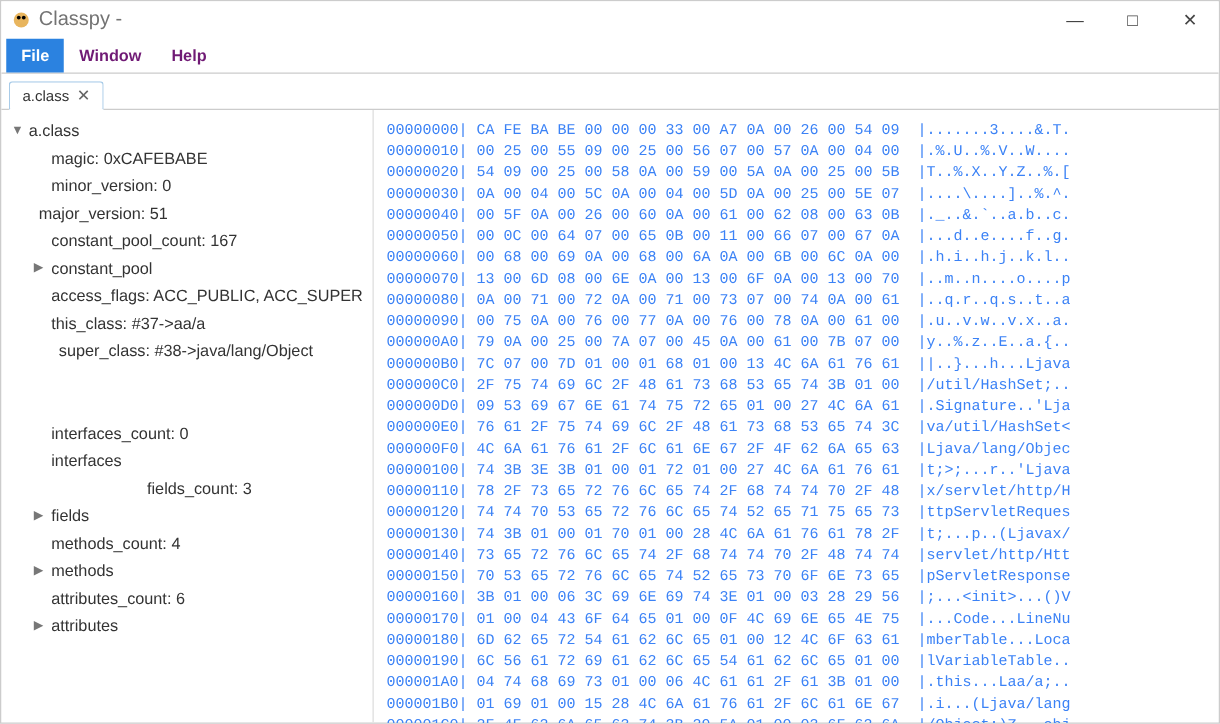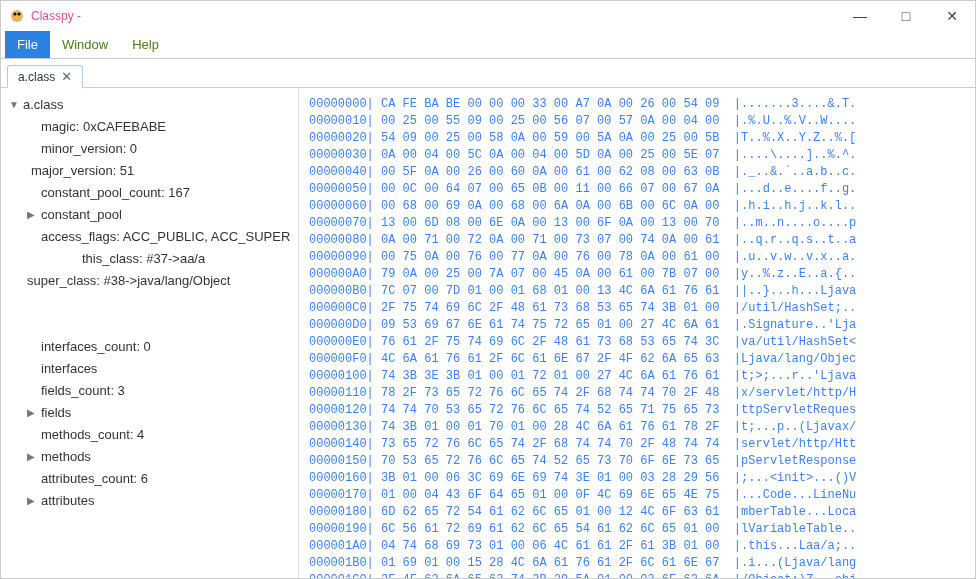--- a/index.html
+++ b/index.html
@@ -1,23 +1,23 @@
 <!DOCTYPE html>
 <html><head>
 <meta charset="utf-8">
 <style>
   * { box-sizing: border-box; margin: 0; padding: 0; }
   body { font-family: "Segoe UI", Tahoma, sans-serif; font-size: 13px; background: #fff; color: #333; width: 976px; height: 579px; overflow: hidden; border: 1px solid #ccc; display: flex; flex-direction: column; }
   .titlebar { height: 30px; display: flex; align-items: center; padding: 0 0 0 8px; background: #fff; }
   .titlebar .app-icon { width: 16px; height: 16px; margin-right: 6px; }
-  .titlebar .title-text { flex: 1; font-size: 12px; color: #ec4899; }
+  .titlebar .title-text { flex: 1; font-size: 16px; color: #737373; }
   .win-btns { display: flex; }
   .win-btn { width: 46px; height: 30px; display: flex; align-items: center; justify-content: center; font-size: 14px; color: #444; }
-  .menubar { display: flex; align-items: stretch; border-bottom: 1px solid #ccc; padding: 0 4px; background: #fff; }
-  .menu-item { padding: 6px 12px; font-size: 13px; color: #4d7c0f; }
+  .menubar { display: flex; align-items: stretch; border-bottom: 1px solid #ccc; padding: 0 4px; background: #fff; font-weight: bold; }
+  .menu-item { padding: 6px 12px; font-size: 13px; color: #701a75; }
   .menu-item.active { background: #2b82e0; color: #fff; }
   .tabbar { padding: 6px 6px 0 6px; border-bottom: 1px solid #ccc; display: flex; }
   .tab { border: 1px solid #a8cbe8; border-bottom: 1px solid #fff; border-radius: 3px 3px 0 0; padding: 3px 10px; font-size: 12px; display: flex; align-items: center; gap: 6px; background: #fff; margin-bottom: -1px; }
   .tab .close-x { font-size: 13px; color: #666; }
   .content { flex: 1; display: flex; overflow: hidden; }
   .tree { width: 298px; border-right: 1px solid #ddd; overflow-y: auto; padding: 6px 0; }
   .tree-row { display: flex; align-items: center; padding: 2px 6px 2px 8px; font-size: 13px; line-height: 18px; color: #333; white-space: nowrap; }
   .tree-row .arrow { width: 12px; display: inline-block; color: #777; font-size: 10px; margin-right: 2px; }
   .hex { flex: 1; font-family: Consolas, "Courier New", monospace; font-size: 12px; line-height: 17px; padding: 8px 10px; white-space: pre; color: #3b82f6; overflow: auto; }
 </style>
@@ -76,37 +76,37 @@
         <span>constant_pool_count: 167</span>
       </div>
       <div class="tree-row" style="padding-left: 26px;">
         <span class="arrow">▶</span>
         <span>constant_pool</span>
       </div>
       <div class="tree-row" style="padding-left: 26px; align-items: center;">
         <span class="arrow"></span>
         <span>access_flags: ACC_PUBLIC, ACC_SUPER</span>
       </div>
-      <div class="tree-row" style="padding-left: 26px; margin-left: 41px;">
+      <div class="tree-row" style="padding-left: 26px;">
         <span class="arrow"></span>
         <span>this_class: #37-&gt;aa/a</span>
       </div>
-      <div class="tree-row" style="padding-left: 12px;">
+      <div class="tree-row" style="padding-left: 32px;">
         <span class="arrow"></span>
         <span>super_class: #38-&gt;java/lang/Object</span>
       </div>
       <div class="tree-row" style="padding-left: 26px; margin-top: 44px;">
         <span class="arrow"></span>
         <span>interfaces_count: 0</span>
       </div>
       <div class="tree-row" style="padding-left: 26px;">
         <span class="arrow"></span>
         <span>interfaces</span>
       </div>
-      <div class="tree-row" style="padding-left: 26px;">
+      <div class="tree-row" style="padding-left: 12px; justify-content: center;">
         <span class="arrow"></span>
         <span>fields_count: 3</span>
       </div>
       <div class="tree-row" style="padding-left: 26px;">
         <span class="arrow">▶</span>
         <span>fields</span>
       </div>
       <div class="tree-row" style="padding-left: 26px;">
         <span class="arrow"></span>
         <span>methods_count: 4</span>

